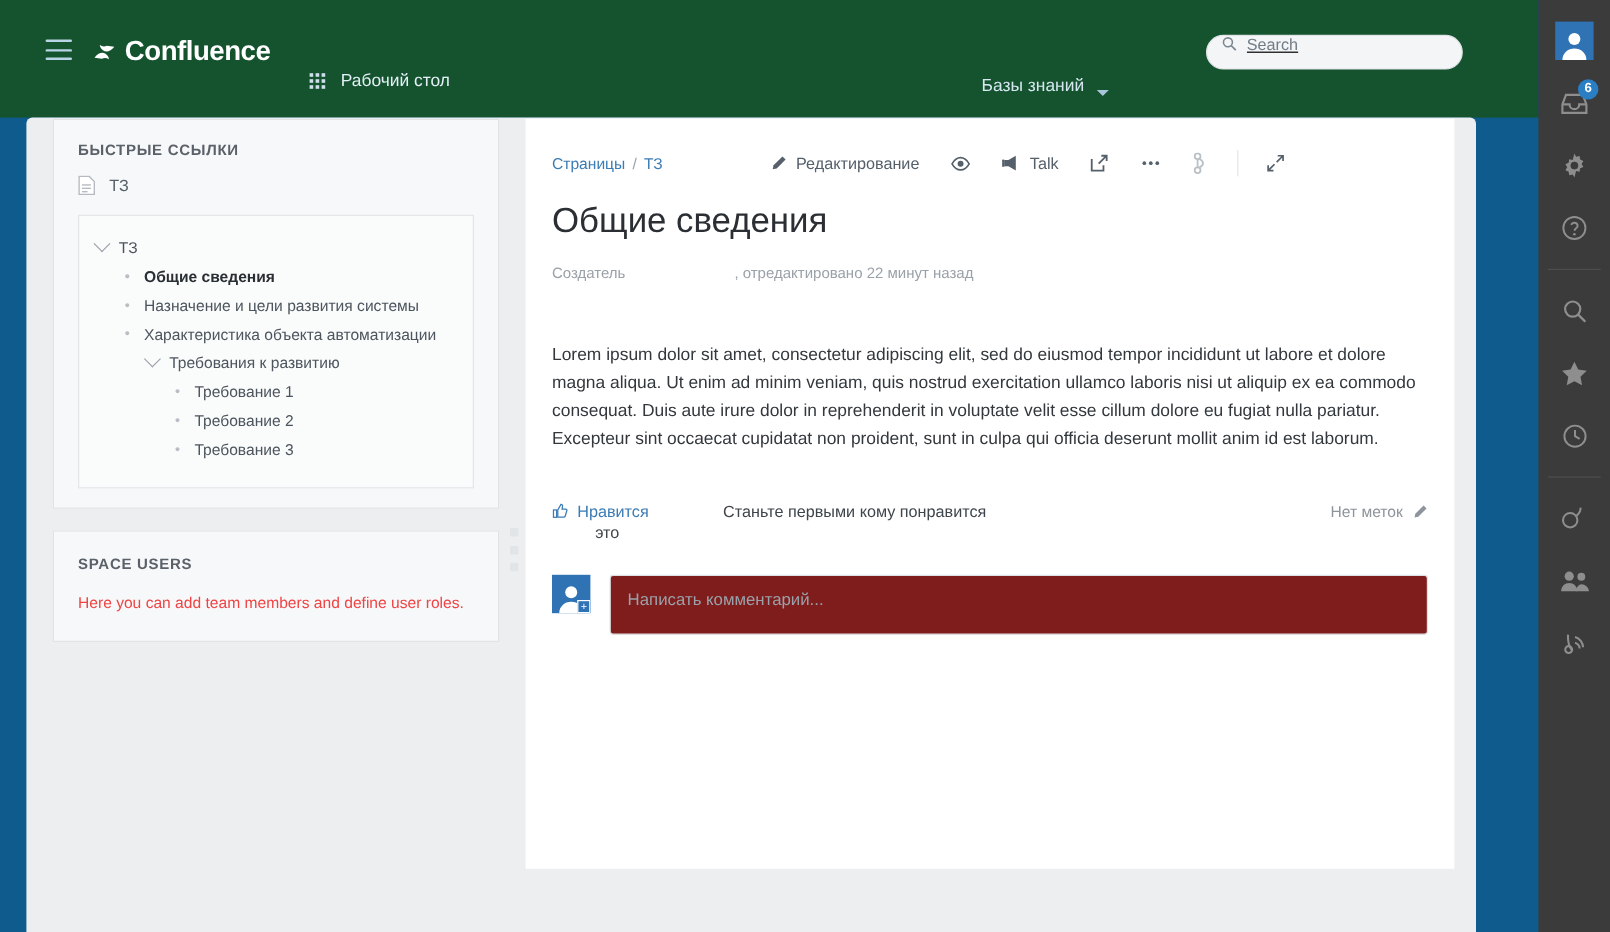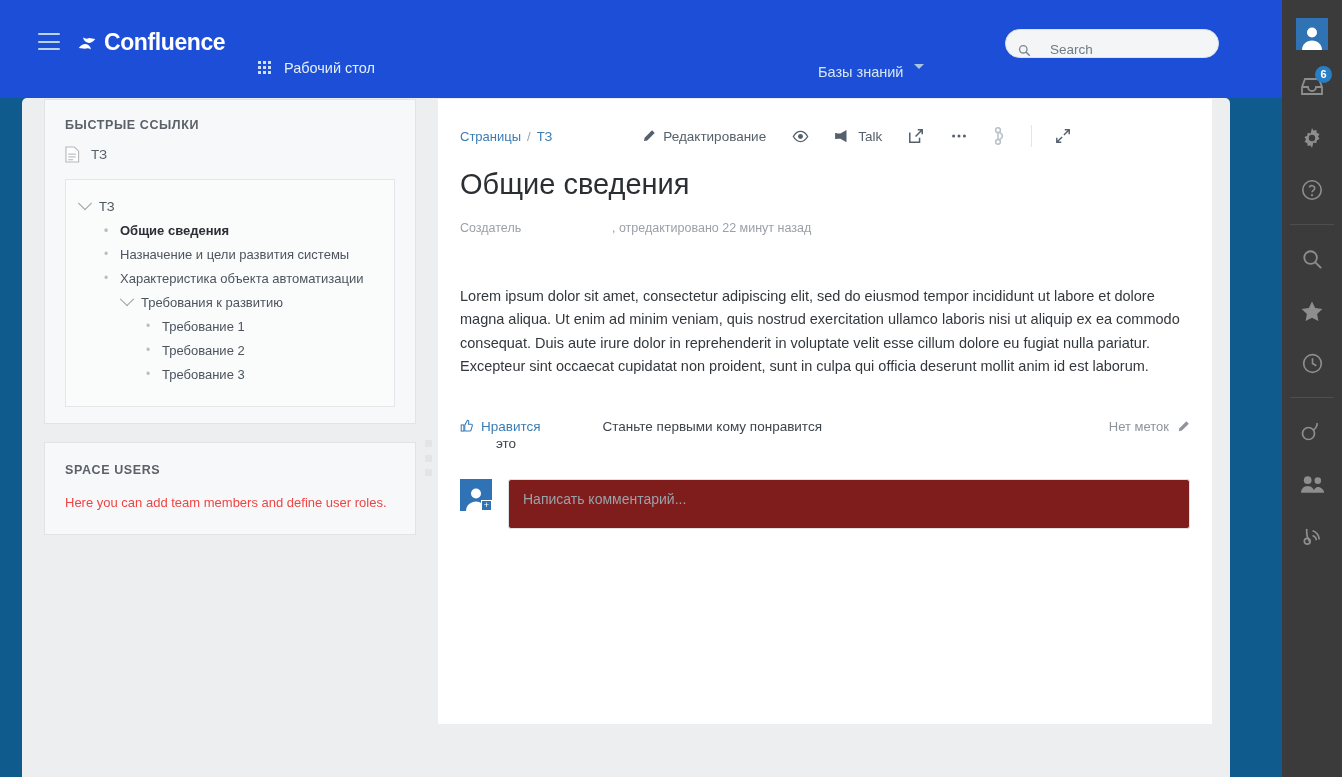--- a/index.html
+++ b/index.html
@@ -7,21 +7,21 @@
     width: 1342px; height: 777px;
     font-family: "Liberation Sans", sans-serif;
     background: #0f5b8d;
     overflow: hidden;
   }
   .app { position: relative; width: 1342px; height: 777px; background: #0f5b8d; }
 
   
   .topbar {
     position: absolute; left: 0; top: 0; width: 1282px; height: 98px;
-    background: #1d4ed8;
+    background: #14532d;
   }
   .hamburger {
     position: absolute; left: 38px; top: 33px; width: 22px; height: 17px;
     display: flex; flex-direction: column; justify-content: space-between;
     cursor: pointer;
   }
   .hamburger span { display:block; height: 2px; background: #b9d4e6; border-radius: 1px; }
   .brand {
     position: absolute; left: 76px; top: 29px;
     display: flex; align-items: center; gap: 6px;
@@ -35,33 +35,34 @@
   }
   .grid-icon {
     width: 14px; height: 14px;
     display: grid; grid-template-columns: repeat(3, 3px); grid-template-rows: repeat(3, 3px);
     gap: 2px;
   }
   .grid-icon i { display:block; width:3px; height:3px; background:#cfe0ec; }
   .nav-label { color: #e4eff7; font-size: 14.5px; }
   .nav-kb {
     position: absolute; left: 818px; top: 64px;
-    display: flex; align-items: flex-start; gap: 11px; cursor: pointer;
+    display: flex; align-items: flex-end; gap: 11px; cursor: pointer;
   }
   .nav-kb .nav-label { color: #d7e7f2; }
   .caret-down {
     width: 0; height: 0;
     border-left: 5px solid transparent; border-right: 5px solid transparent;
     border-top: 5px solid #a8c7dc;
   }
   .search-box {
     position: absolute; left: 1005px; top: 29px; width: 214px; height: 29px;
     background: #f3f5f7; border: 1px solid #dfe3e8; border-radius: 15px;
-    display: flex; align-items: flex-end; padding: 0 12px; gap: 19px;
+    display: flex; align-items: flex-start; padding: 0 12px; gap: 8px;
     cursor: text;
+    text-decoration: underline;
   }
   .search-box svg { flex: 0 0 auto; }
   .search-box input {
     border: none; outline: none; background: transparent;
     font-family: "Liberation Sans", sans-serif; font-size: 13.5px; color: #5a6570;
     width: 100%;
   }
   .search-box input::placeholder { color: #6f7b86; }
 
   

